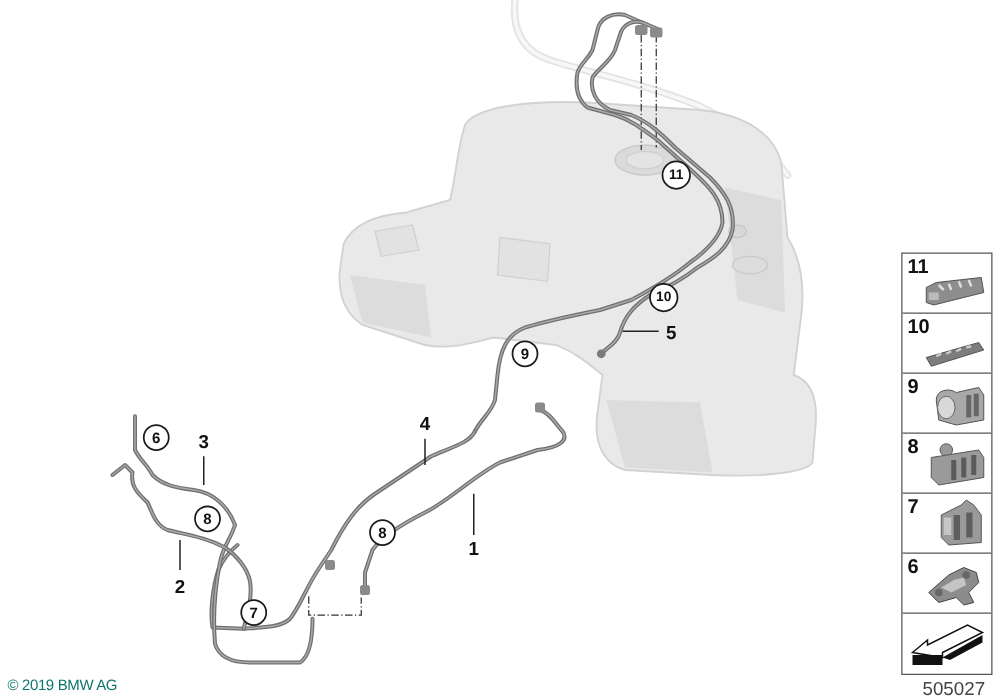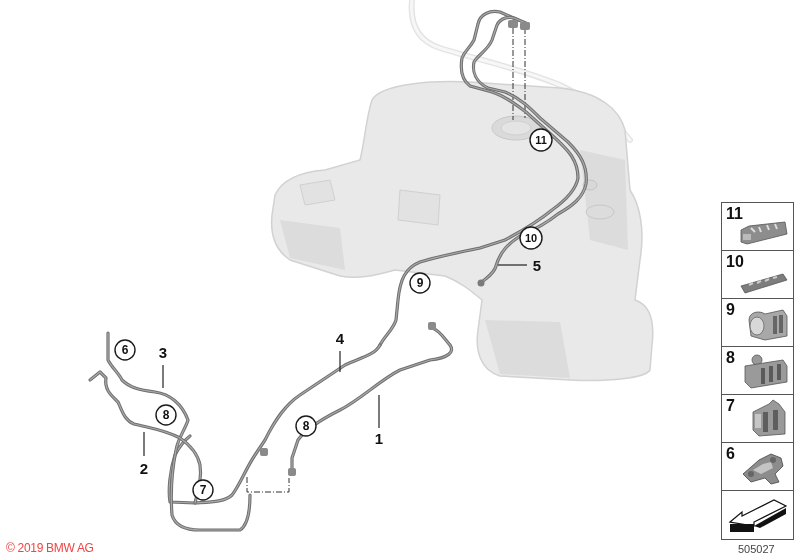--- a/index.html
+++ b/index.html
@@ -16,22 +16,22 @@
   .tank { fill: #e9e9e9; stroke: #d2d2d2; stroke-width: 1.5; }
   .tank-shade { fill: #dcdcdc; stroke: none; }
   .ghost { fill: none; stroke: #e4e4e4; stroke-width: 6; stroke-linecap: round; }
   .ghost-in { fill: none; stroke: #f7f7f7; stroke-width: 3; stroke-linecap: round; }
 
   #legend { position: absolute; left: 721px; top: 202px; width: 71px; border: 1px solid #555; background: #fff; }
   .legend-cell { position: relative; height: 47px; border-bottom: 1px solid #555; }
   .legend-cell:last-child { border-bottom: none; height: 48px; }
   .legend-num { position: absolute; left: 4px; top: 2px; font-weight: bold; font-size: 16px; color: #111; }
   .legend-icon { position: absolute; right: 4px; bottom: 4px; }
-  #copyright { position: absolute; left: 6px; top: 541px; font-size: 12px; color: #ef4444; letter-spacing: -0.3px; }
-  #diagram-id { position: absolute; left: 738px; top: 543px; font-size: 11px; color: #444; }
+  #copyright { position: absolute; left: 6px; top: 541px; font-size: 12px; color: #0f766e; letter-spacing: -0.3px; }
+  #diagram-id { position: absolute; left: 738px; top: 543px; font-size: 15px; color: #444; }
 </style>
 </head>
 <body>
 
 <svg id="diagram" viewBox="0 0 800 560" xmlns="http://www.w3.org/2000/svg">
 
   <g>
     <path class="ghost" d="M412 0 C410 20 415 40 440 48 C470 58 510 65 560 85 C590 100 610 115 630 140"></path>
     <path class="ghost-in" d="M412 0 C410 20 415 40 440 48 C470 58 510 65 560 85 C590 100 610 115 630 140"></path>
   </g>

